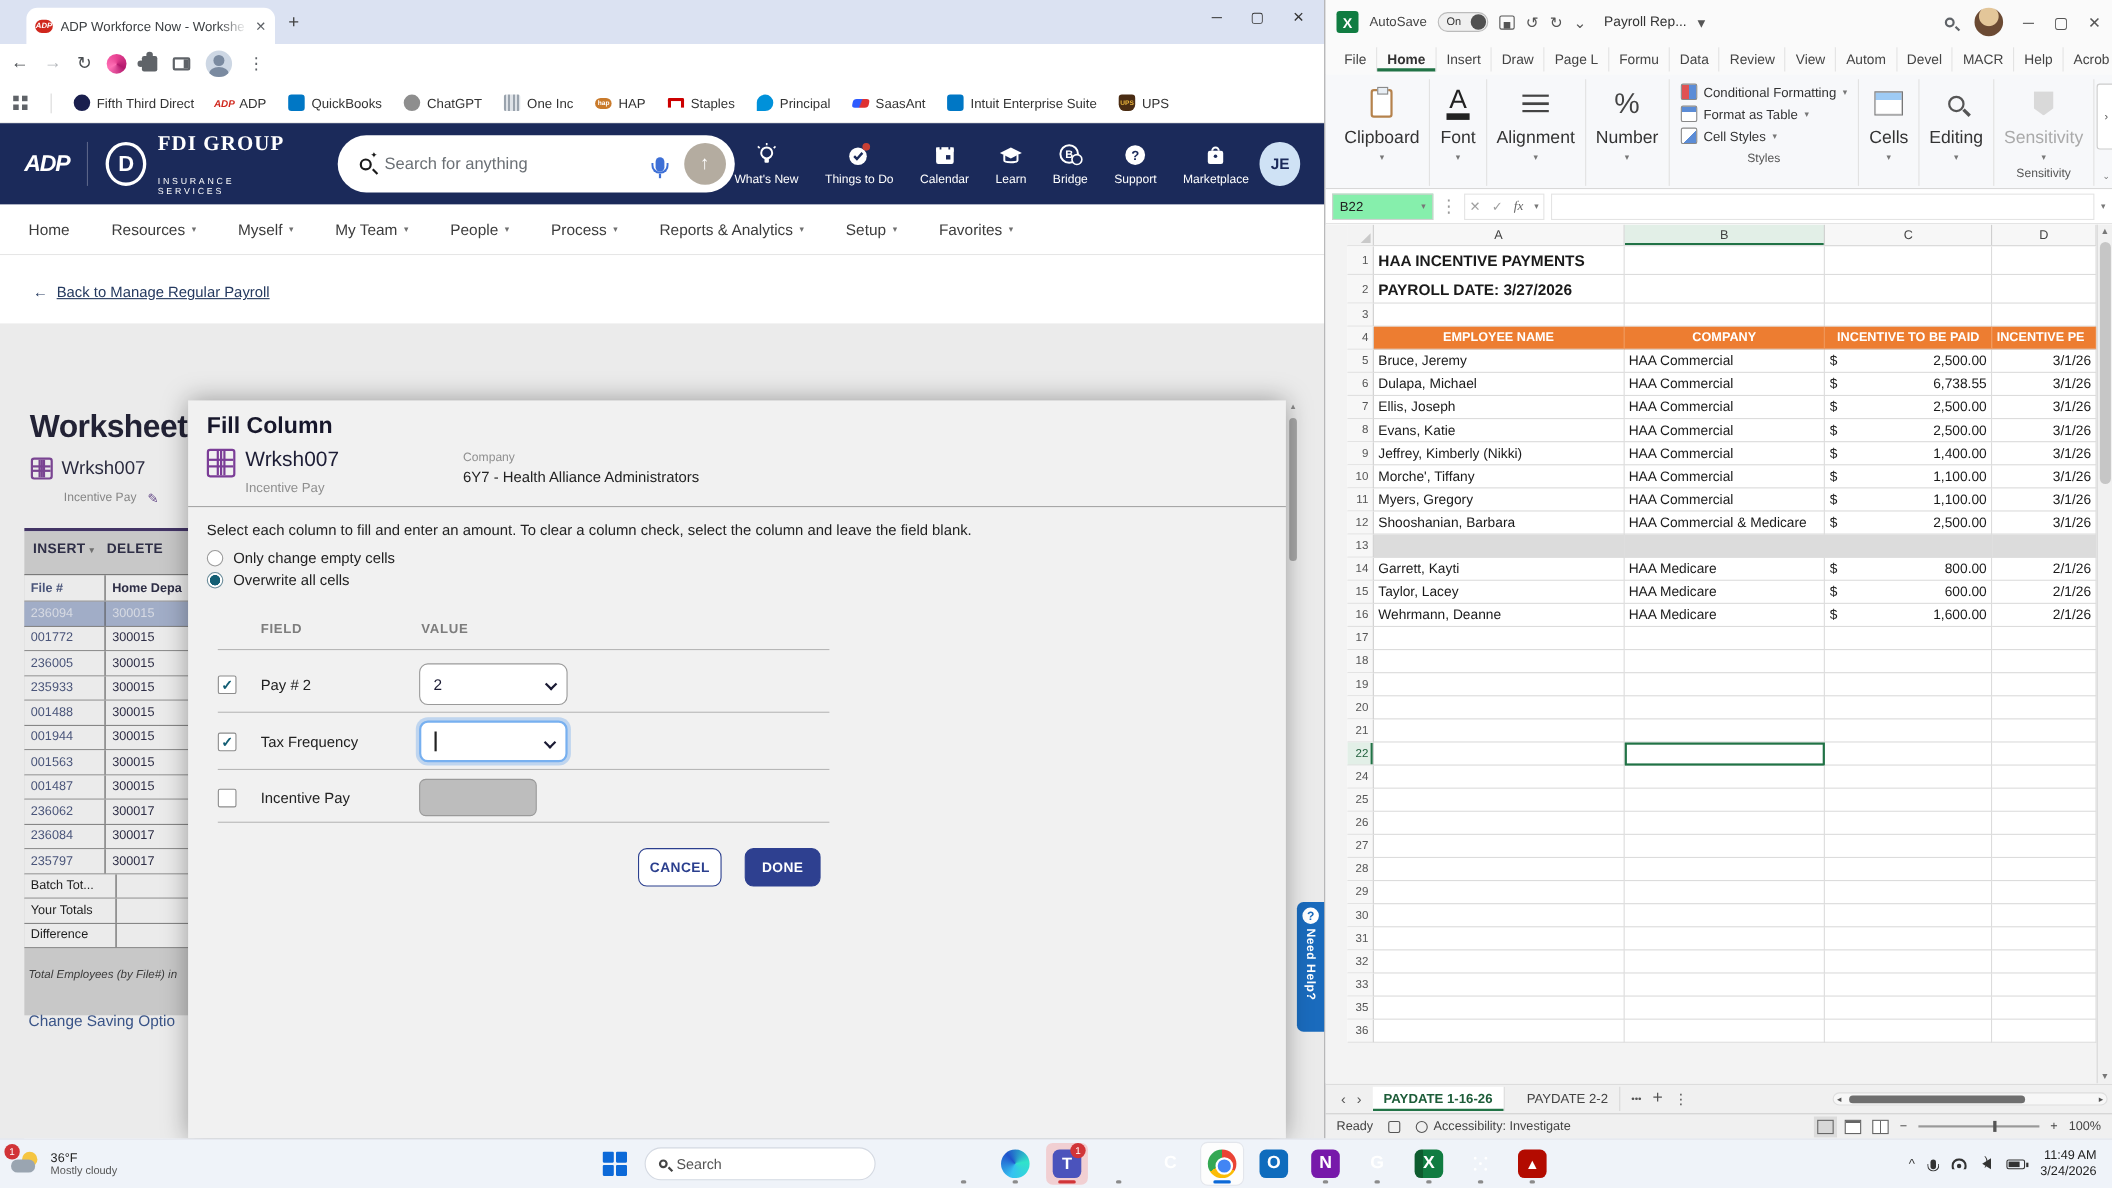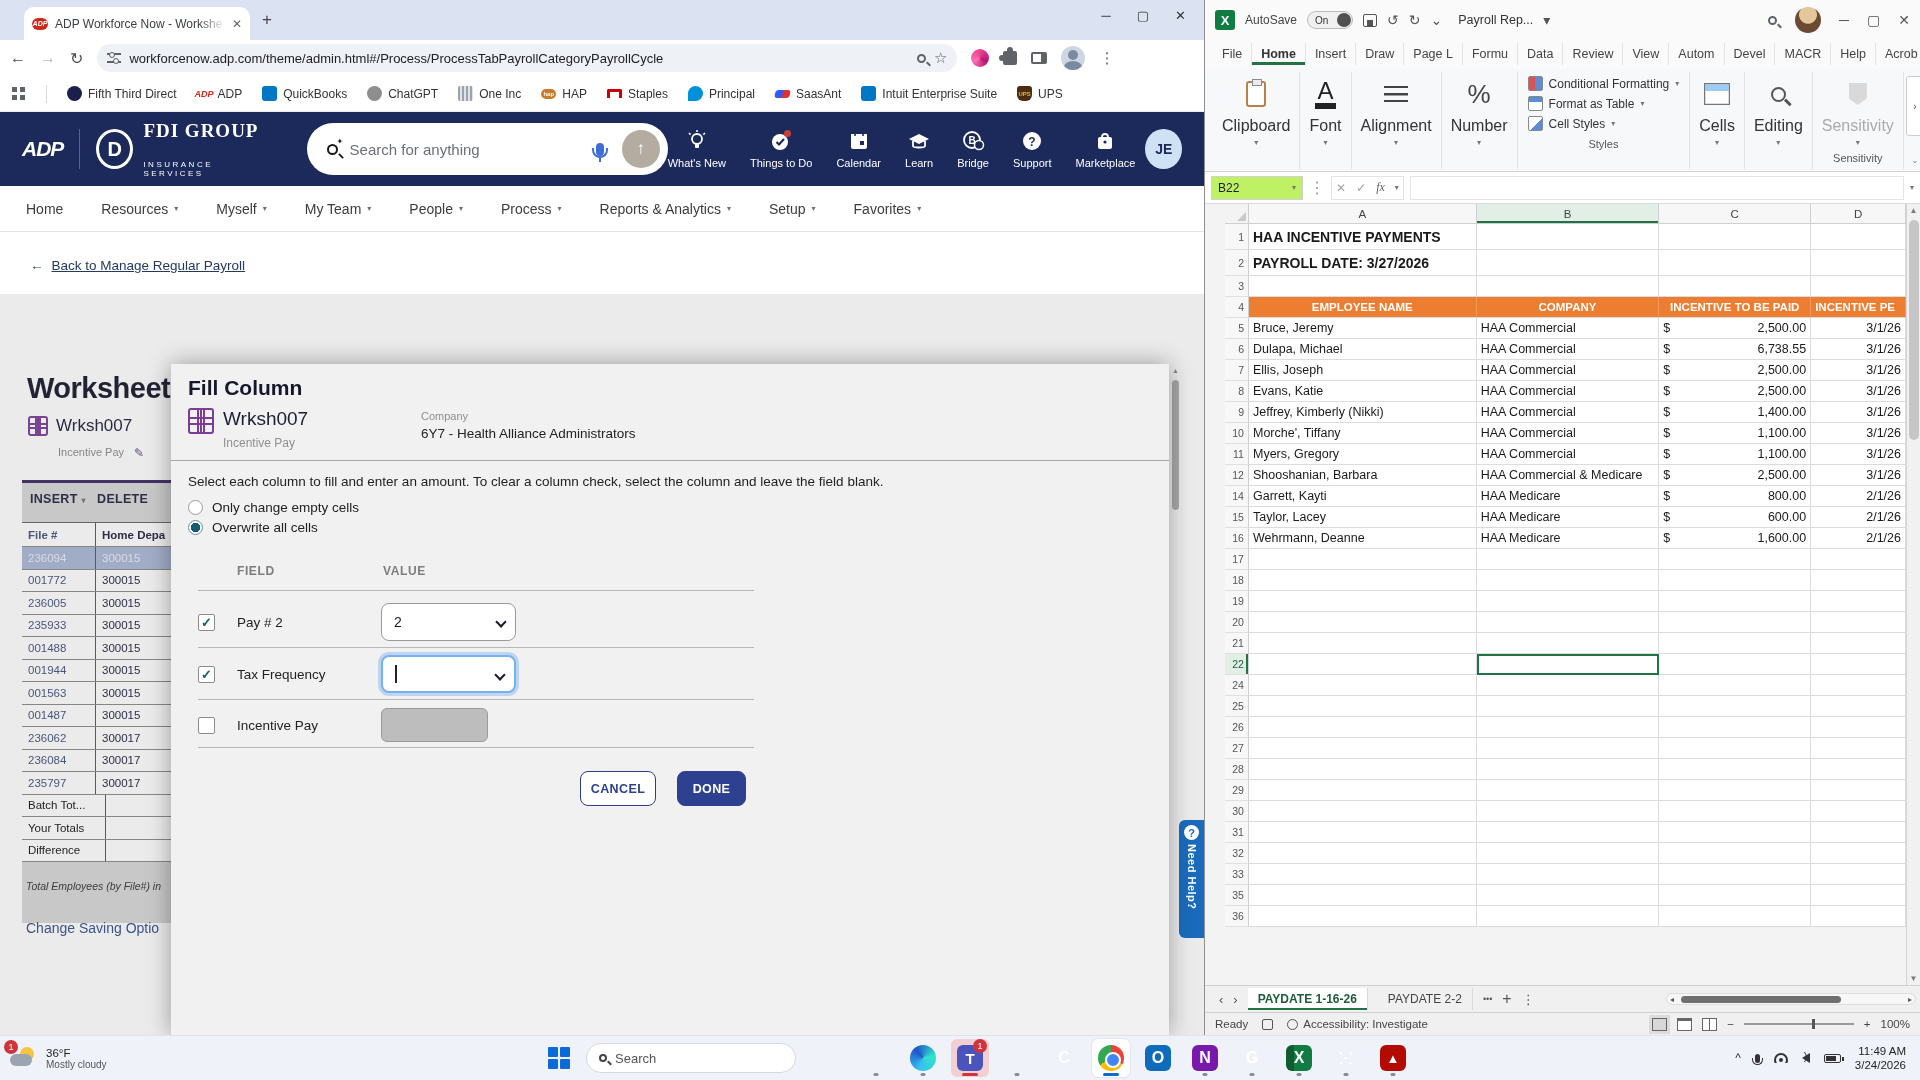--- a/index.html
+++ b/index.html
@@ -204,21 +204,21 @@
   .edit-ico { width:15px; height:15px; border:2.5px solid #555; border-radius:50%; position:relative;}
   .edit-ico::after{content:"";position:absolute;left:11px;top:12px;width:8px;height:2.5px;background:#555;transform:rotate(45deg);}
   .sens-ico { width:18px; height:22px; background:#d9d9d9; clip-path:polygon(0 0,100% 0,100% 70%,50% 100%,0 70%); }
   .xgroup.dis .xg-lbl { color:#aaa; }
   .xrib-end { display:flex; flex-direction:column; justify-content:space-between; padding:4px 2px; align-items:center;}
   .xrib-more { width:18px; height:60px; border:1px solid #ccc; border-radius:3px; display:flex; align-items:center;
     justify-content:center; font-size:10px; color:#555; background:#fff;}
   .xformula { height:32px; display:flex; align-items:center; background:#fff; border-bottom:1px solid #d9d9d9;
     padding:3px 6px; gap:6px; }
   .namebox { width:92px; height:24px; border:1px solid #d0d0d0; display:flex; align-items:center; font-size:12px;
-    color:#222; padding:0 6px; justify-content:space-between; background:#bef264;}
+    color:#222; padding:0 6px; justify-content:space-between; background:#86efac;}
   .fx-ctl { display:flex; gap:10px; align-items:center; color:#a0a0a0; font-size:12px; padding:0 4px;
     border:1px solid #e4e4e4; height:24px; background:#fff;}
   .fx-it { font-style:italic; font-family:"Liberation Serif", serif; color:#666; }
   .fbar { flex:1; height:24px; border:1px solid #e4e4e4; background:#fff; }
   .xgridwrap { position:relative; flex:1; background:#fff; margin-left:0; overflow:hidden; display:flex; }
   .xgrid { position:relative; flex:1; overflow:hidden; padding-left:20px; background:#f3f3f3; }
   .xg-colhdr { display:flex; height:20px; background:#f7f7f7; border-bottom:1px solid #cfcfcf; }
   .xg-corner { width:24px; border-right:1px solid #cfcfcf; background:#f3f3f3; position:relative;}
   .xg-corner::after{content:"";position:absolute;right:2px;bottom:2px;border-left:9px solid transparent;border-bottom:9px solid #c9c9c9;}
   .xg-ch { border-right:1px solid #cfcfcf; font-size:11.5px; color:#444; display:flex; align-items:center;
@@ -332,26 +332,20 @@
       <div class="winctl">
         <span>─</span>
         <span>▢</span>
         <span>✕</span>
       </div>
     </div>
     <div class="toolbar">
       <span class="navbtn">←</span>
       <span class="navbtn dis">→</span>
       <span class="navbtn">↻</span>
-      <div class="urlpill">
-        <span class="tune"></span>
-        <span class="url">workforcenow.adp.com/theme/admin.html#/Process/ProcessTabPayrollCategoryPayrollCycle</span>
-        <span class="mag"></span>
-        <span class="star">☆</span>
-      </div>
       <span class="ext-pink"></span>
       <span class="puzzle"></span>
       <span class="sidepanel"></span>
       <span class="prof"></span>
       <span class="kebab">⋮</span>
     </div>
     <div class="bookmarks">
       <span class="apps-grid">
           <i></i>
           <i></i>
@@ -920,20 +914,27 @@
               <div class="xg-rowhdr">12</div>
               <div class="xg-cell" style="width: 228px;">Shooshanian, Barbara</div>
               <div class="xg-cell" style="width: 183px;">HAA Commercial &amp; Medicare</div>
               <div class="xg-cell money" style="width: 152px;">
                 <span>$</span>
                 <span>2,500.00</span>
               </div>
               <div class="xg-cell right" style="width: 95px;">3/1/26</div>
             </div>
             <div class="xg-row" style="height: 21px;">
+              <div class="xg-rowhdr">13</div>
+              <div class="xg-cell shade" style="width: 228px;"></div>
+              <div class="xg-cell shade" style="width: 183px;"></div>
+              <div class="xg-cell shade" style="width: 152px;"></div>
+              <div class="xg-cell shade" style="width: 95px;"></div>
+            </div>
+            <div class="xg-row" style="height: 21px;">
               <div class="xg-rowhdr">14</div>
               <div class="xg-cell" style="width: 228px;">Garrett, Kayti</div>
               <div class="xg-cell" style="width: 183px;">HAA Medicare</div>
               <div class="xg-cell money" style="width: 152px;">
                 <span>$</span>
                 <span>800.00</span>
               </div>
               <div class="xg-cell right" style="width: 95px;">2/1/26</div>
             </div>
             <div class="xg-row" style="height: 21px;">

